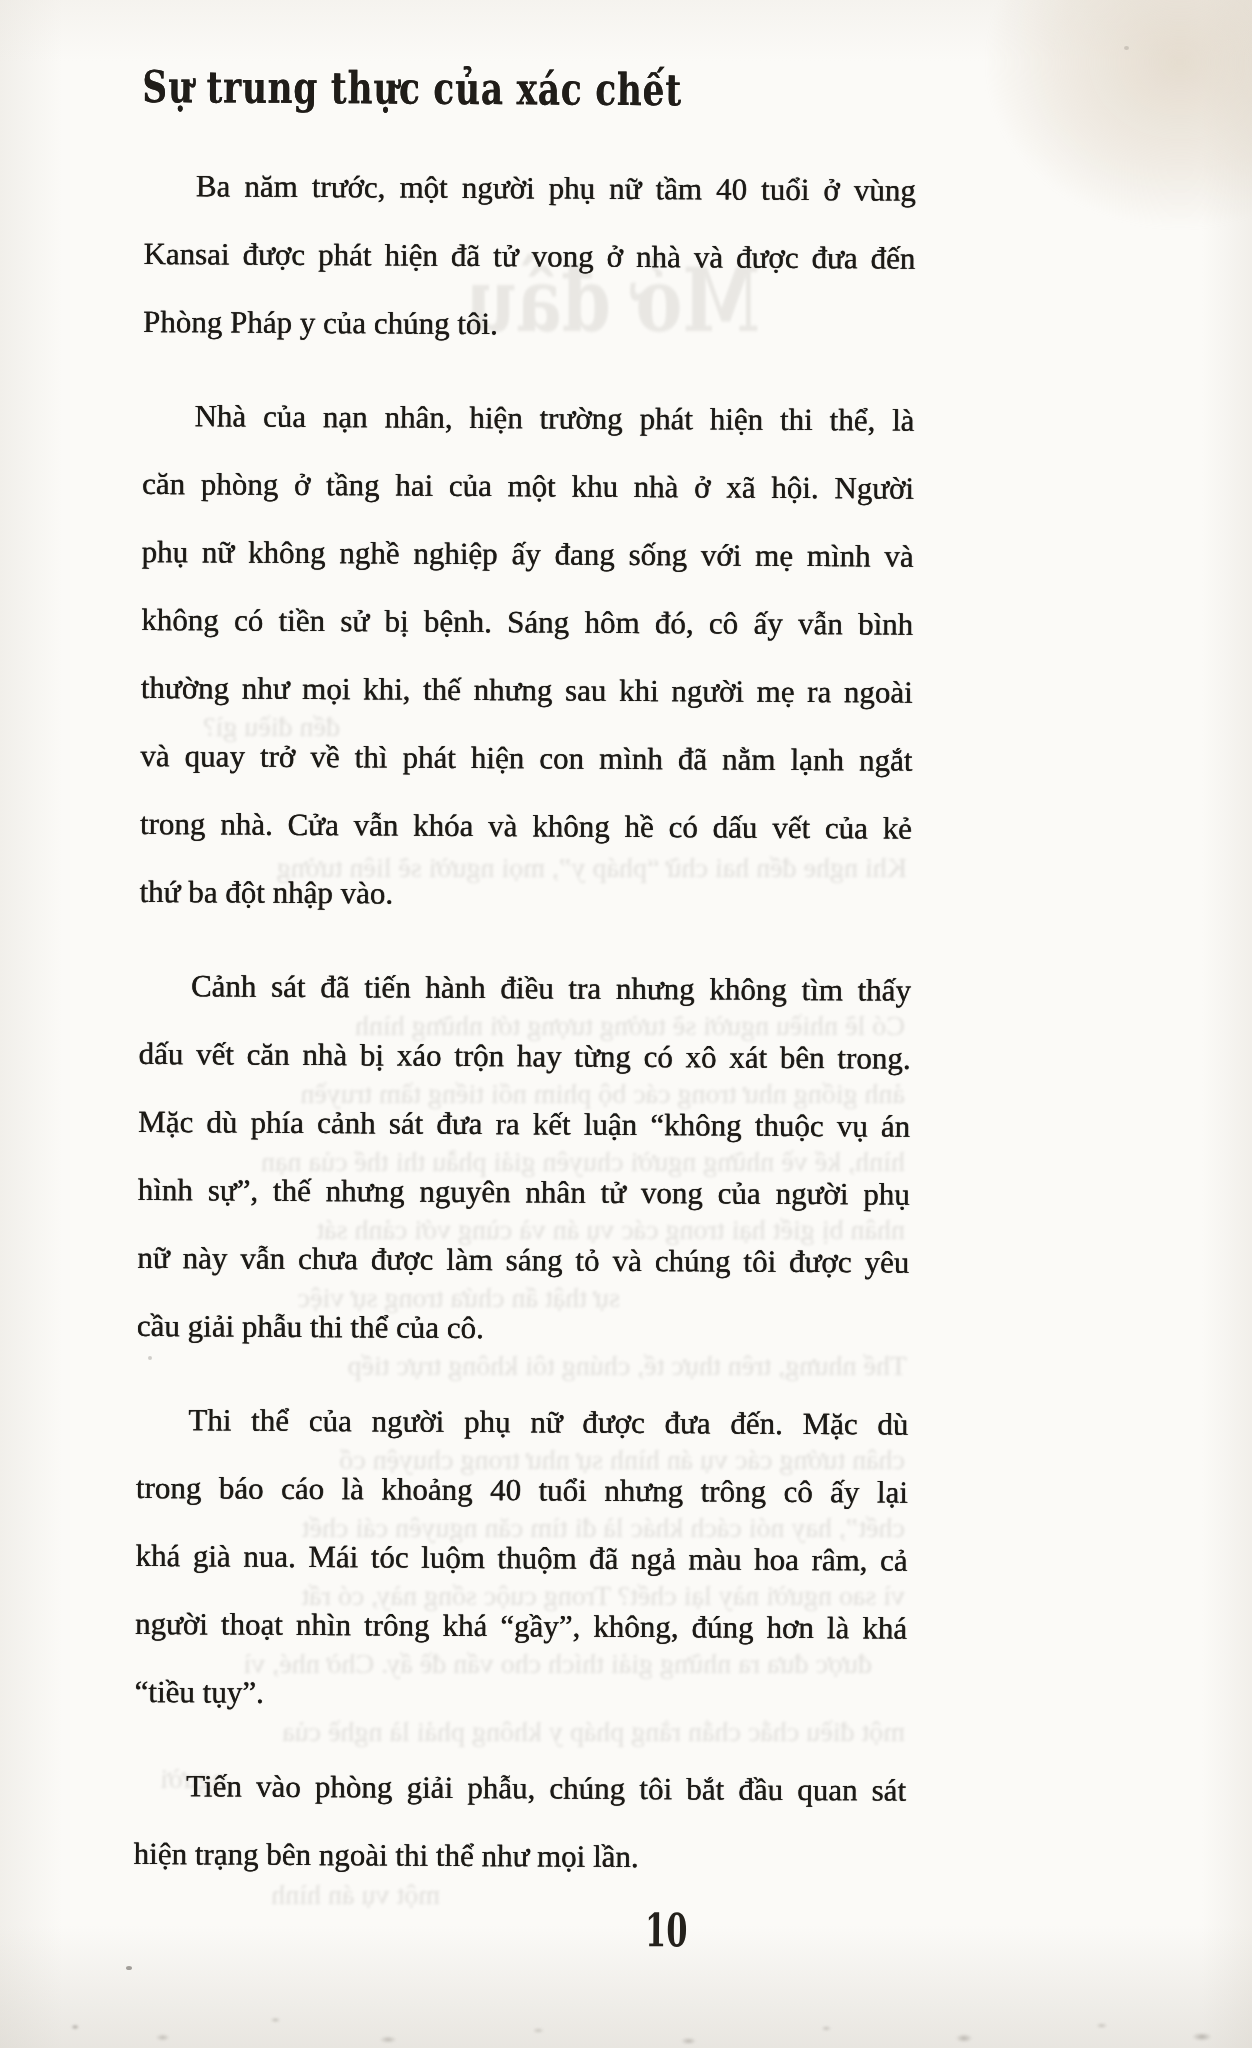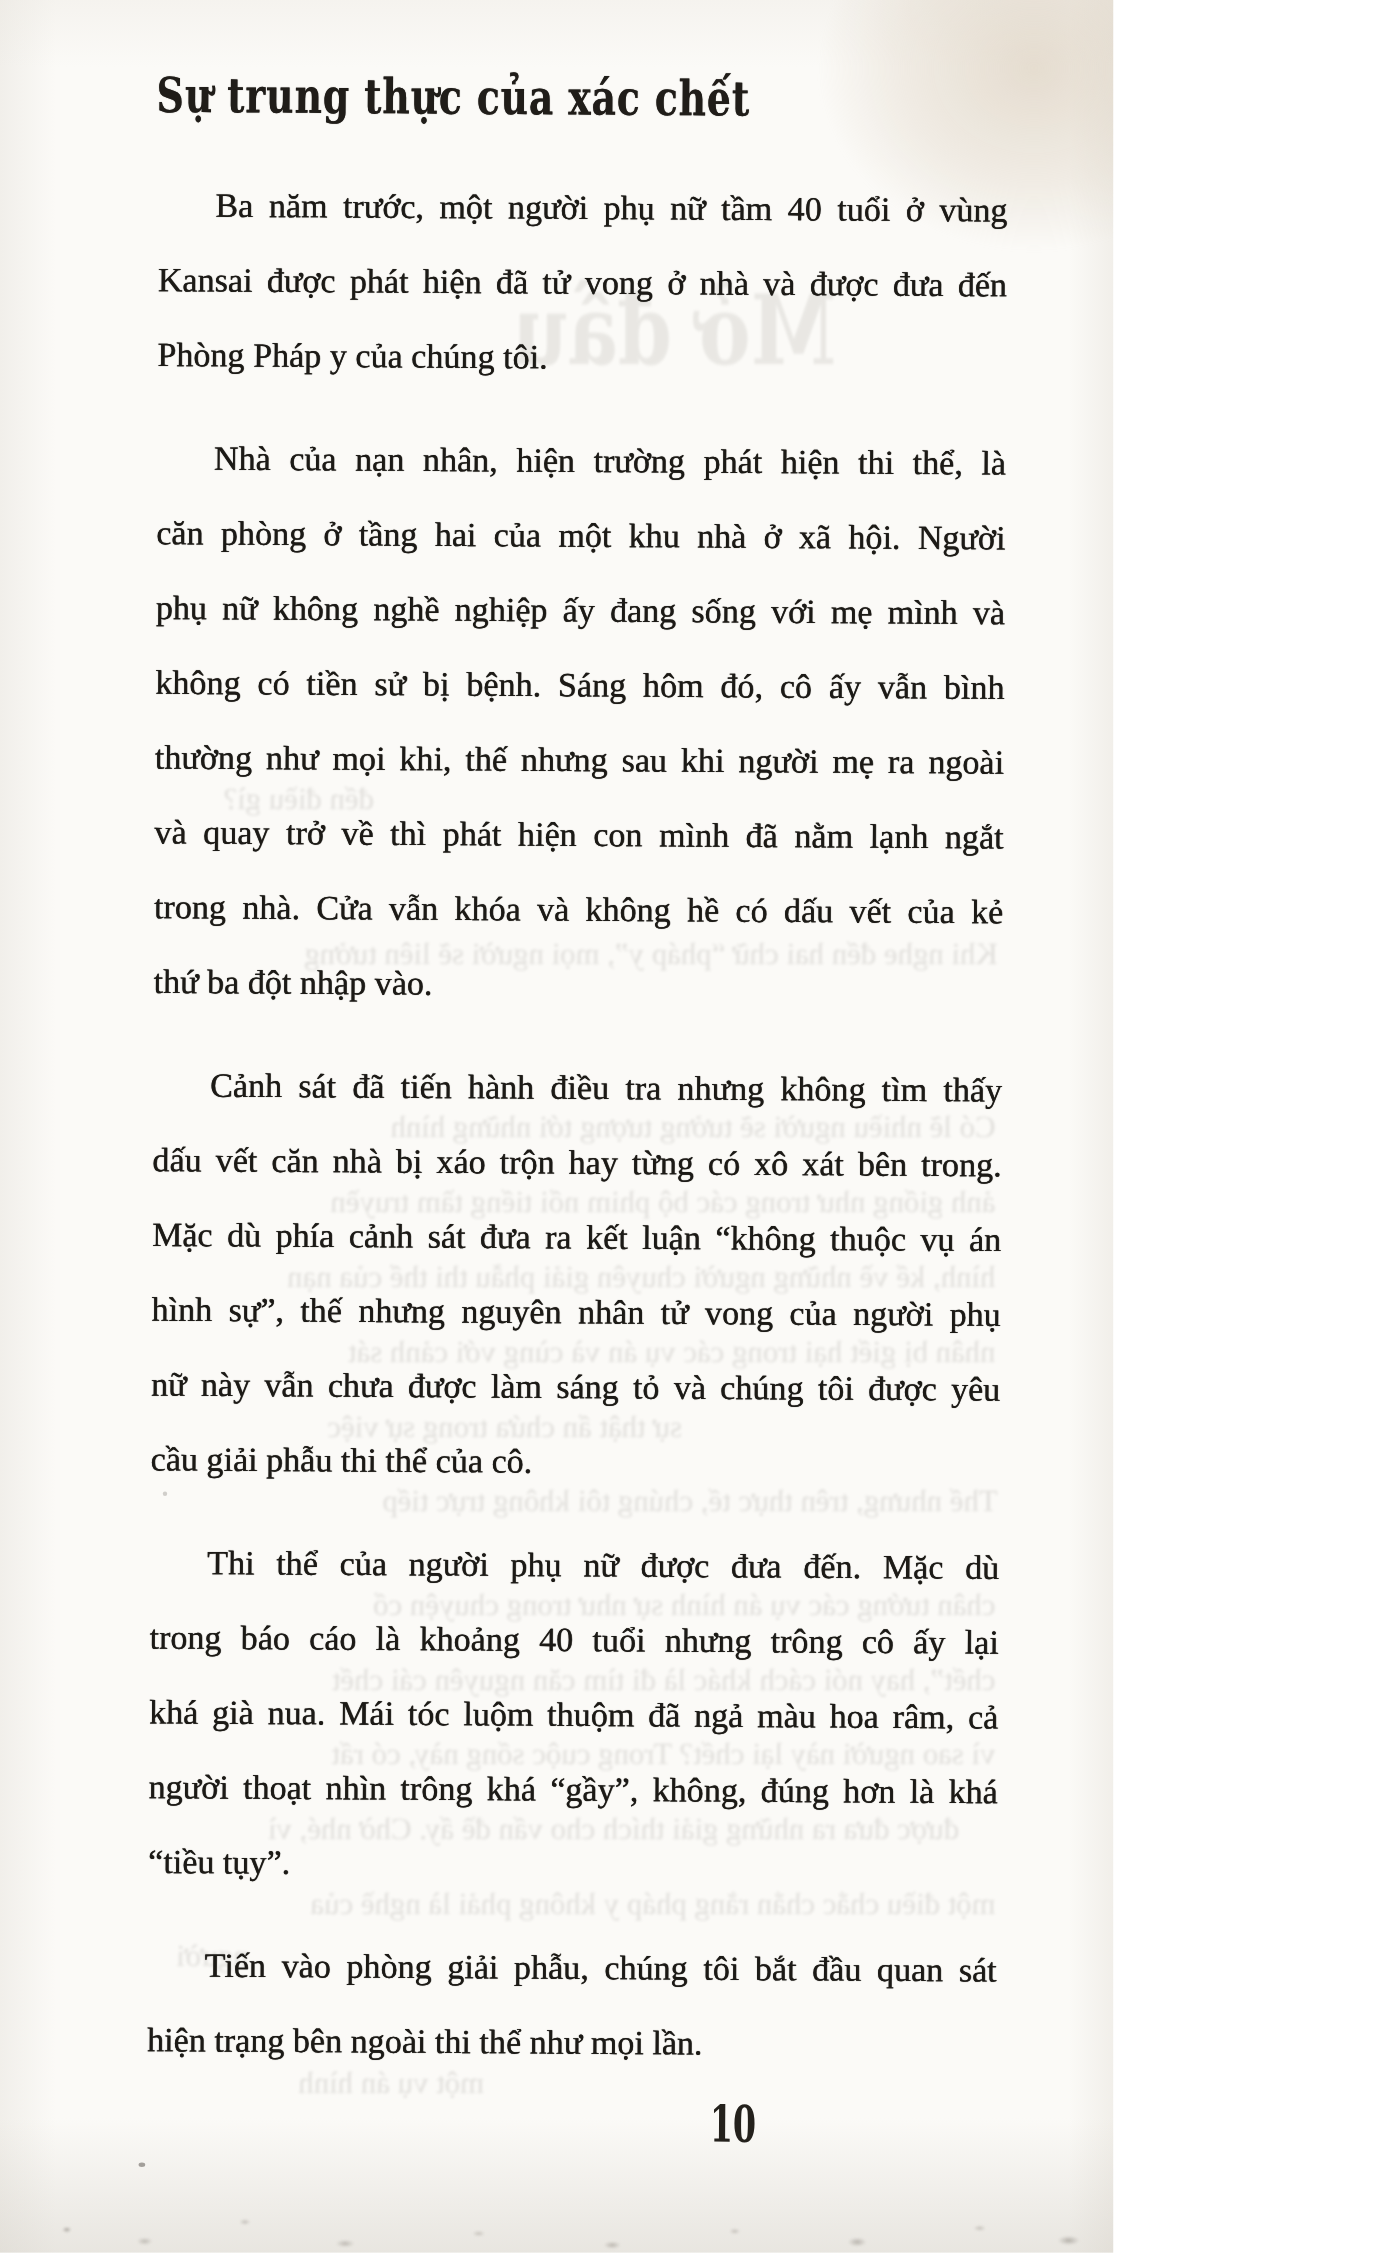--- a/index.html
+++ b/index.html
@@ -1,18 +1,18 @@
 <!DOCTYPE html>
 <html lang="vi"><head>
 <meta charset="utf-8">
 <style>
   html, body { margin: 0; padding: 0; background: #ffffff; }
   .page {
     position: relative;
-    width: 1012px;
+    width: 1252px;
     height: 2048px;
     overflow: hidden;
     background:
       linear-gradient(180deg, rgba(234,230,223,0.35) 0%, rgba(255,255,255,0) 3%,
                       rgba(255,255,255,0) 94%, rgba(204,199,190,0.40) 100%),
       linear-gradient(90deg, rgba(215,210,201,0.28) 0%, rgba(255,255,255,0) 5%,
                       rgba(255,255,255,0) 96%, rgba(219,213,203,0.30) 100%),
       #fbfaf7;
     font-family: "Liberation Serif", serif;
     color: #1c1a16;

